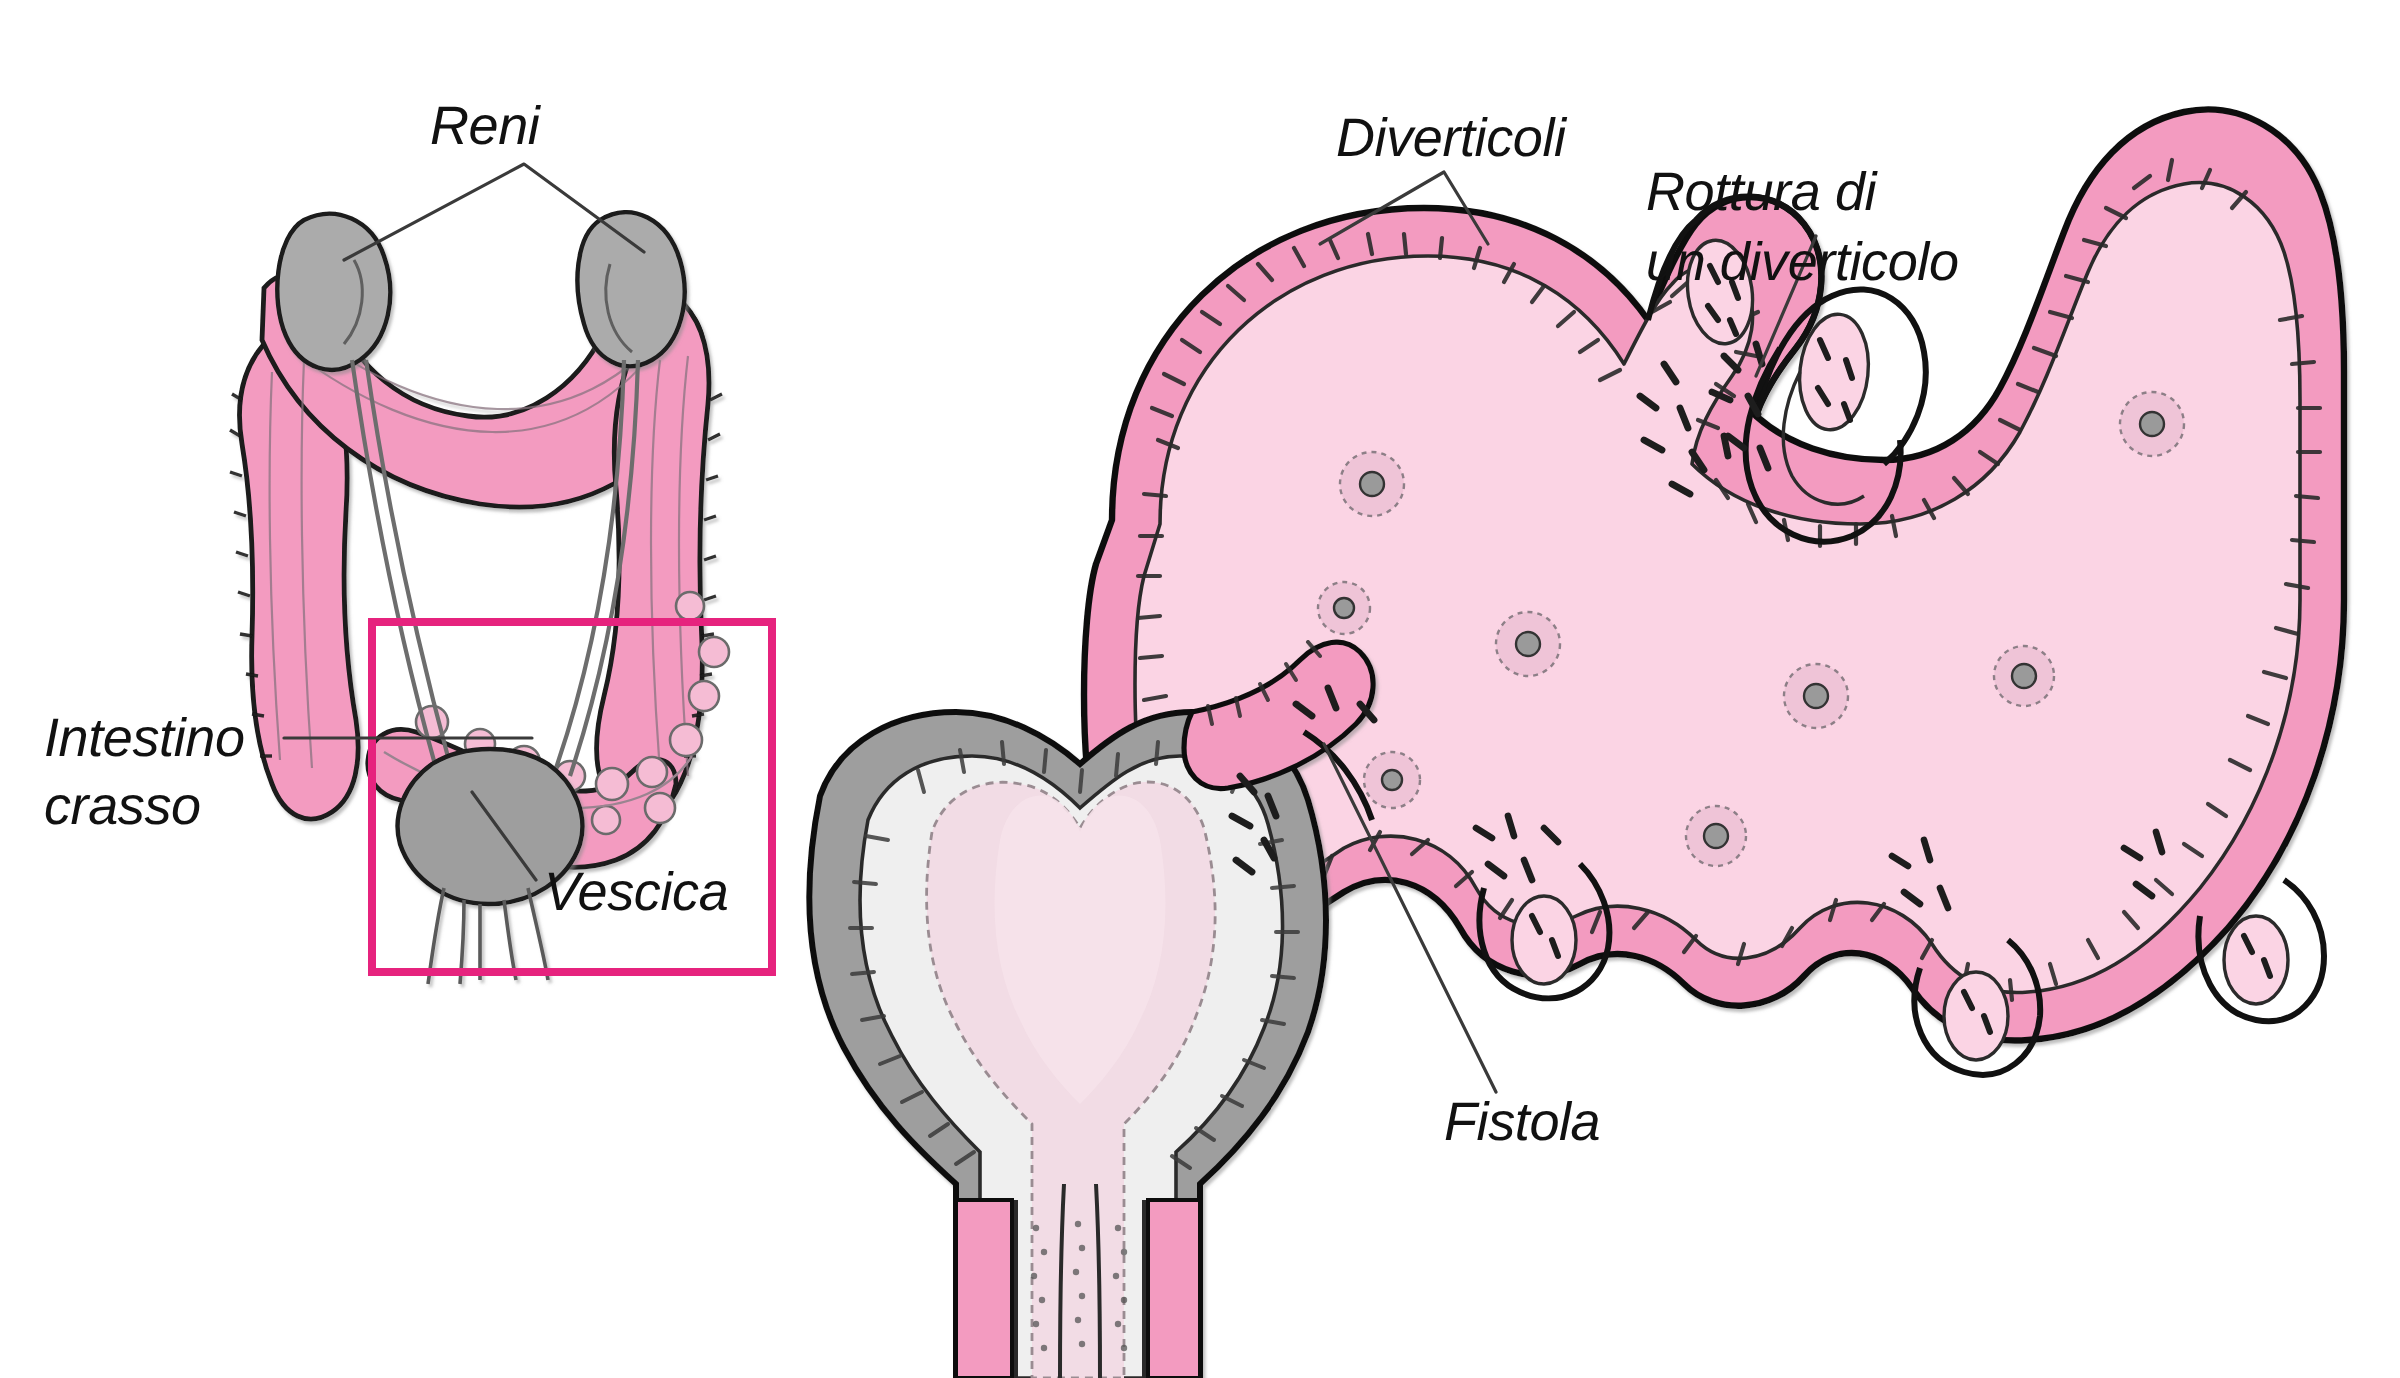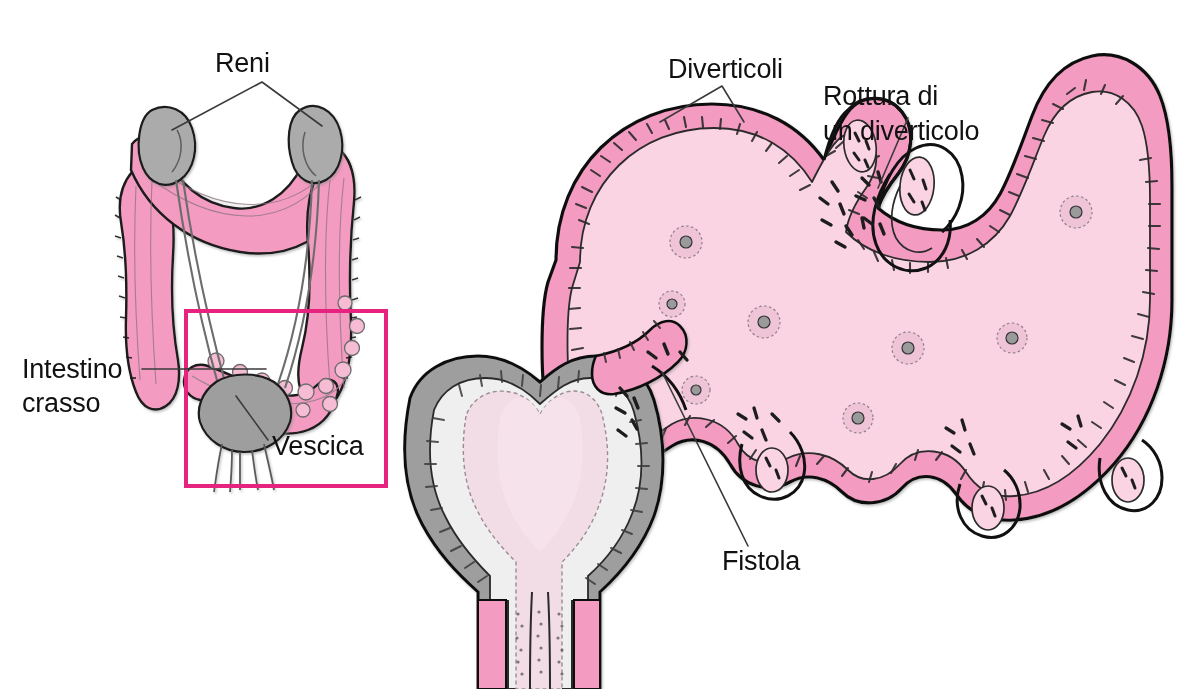--- a/index.html
+++ b/index.html
@@ -14,20 +14,21 @@
     position: relative;
     overflow: hidden;
     font-family: "Liberation Sans", sans-serif;
   }
   #figure-root {
     position: absolute;
     left: 0;
     top: 0;
     width: 1200px;
     height: 689px;
+    font-style: italic;
   }
   svg#illustration {
     display: block;
     width: 1200px;
     height: 689px;
   }
   .lbl {
     font-family: "Liberation Sans", sans-serif;
     font-size: 27px;
     fill: #111111;

